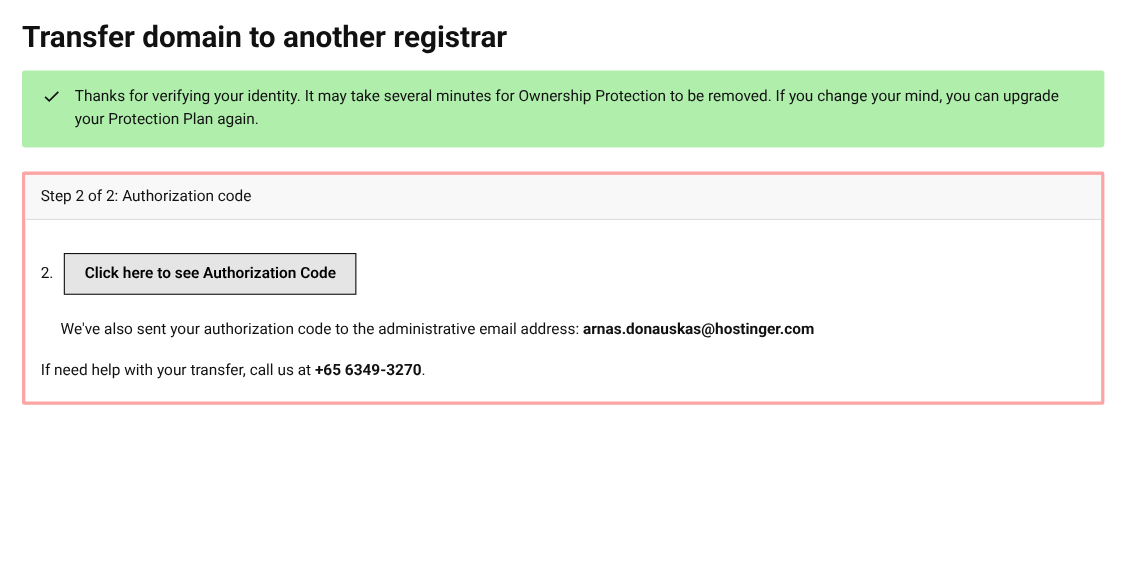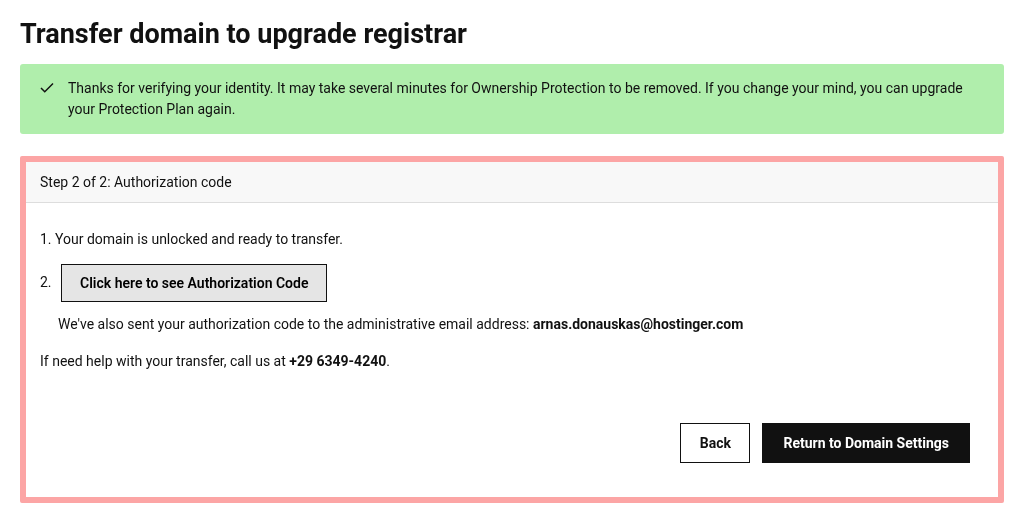--- a/index.html
+++ b/index.html
@@ -40,21 +40,21 @@
       stroke: #111;
       stroke-width: 2;
       fill: none;
     }
     .alert-success .alert-text {
       font-size: 14px;
       line-height: 1.5;
       color: #111;
     }
     .panel {
-      border: 6px solid #fca5a5;
+      border: 3px solid #fca5a5;
       border-radius: 2px;
     }
     .panel-header {
       background: #f8f8f8;
       border-bottom: 1px solid #ddd;
       padding: 12px 14px;
       font-size: 14px;
       color: #111;
     }
     .panel-body {
@@ -78,21 +78,21 @@
       background: #e5e5e5;
       padding: 10px 18px;
       font-size: 14px;
       font-weight: 600;
       cursor: pointer;
       font-family: inherit;
       margin-left: 6px;
       vertical-align: middle;
     }
     .sub-text {
-      margin-top: 12px;
+      margin-top: 22px;
       margin-left: 18px;
       font-size: 14px;
     }
     .bold {
       font-weight: 700;
     }
     .help-text {
       margin-top: 18px;
       font-size: 14px;
     }
@@ -119,52 +119,44 @@
     }
     .btn-primary {
       background: #111;
       color: #fff;
       padding: 11px 20px;
     }
   </style>
 </head>
 <body>
 
-<h1 class="page-title">Transfer domain to upgrade registrar</h1>
+<h1 class="page-title">Transfer domain to another registrar</h1>
 
 <div class="alert-success">
   <span class="check-icon">
     <svg viewBox="0 0 24 24">
         <polyline points="4 12 9 17 20 6"></polyline>
       </svg>
   </span>
   <div class="alert-text">Thanks for verifying your identity. It may take several minutes for Ownership Protection to be removed. If you change your mind, you can upgrade your Protection Plan again.</div>
 </div>
 
 <div class="panel">
   <div class="panel-header">Step 2 of 2: Authorization code</div>
   <div class="panel-body">
 
-    <div class="step-row first">
-      <span class="step-number">1.</span>
-      <span>Your domain is unlocked and ready to transfer.</span>
-    </div>
 
     <div class="step-row">
       <span class="step-number">2.</span>
       <button class="auth-code-btn">Click here to see Authorization Code</button>
       <div class="sub-text">
         <span>We've also sent your authorization code to the administrative email address: </span><span class="bold">arnas.donauskas@hostinger.com</span>
       </div>
     </div>
 
 
     <div class="help-text">
-      <span>If need help with your transfer, call us at </span><span class="bold">+29 6349-4240</span><span>.</span>
+      <span>If need help with your transfer, call us at </span><span class="bold">+65 6349-3270</span><span>.</span>
     </div>
 
-    <div class="panel-footer">
-      <button class="btn btn-secondary">Back</button>
-      <button class="btn btn-primary">Return to Domain Settings</button>
-    </div>
 
   </div>
 </div>
 
 </body></html>

